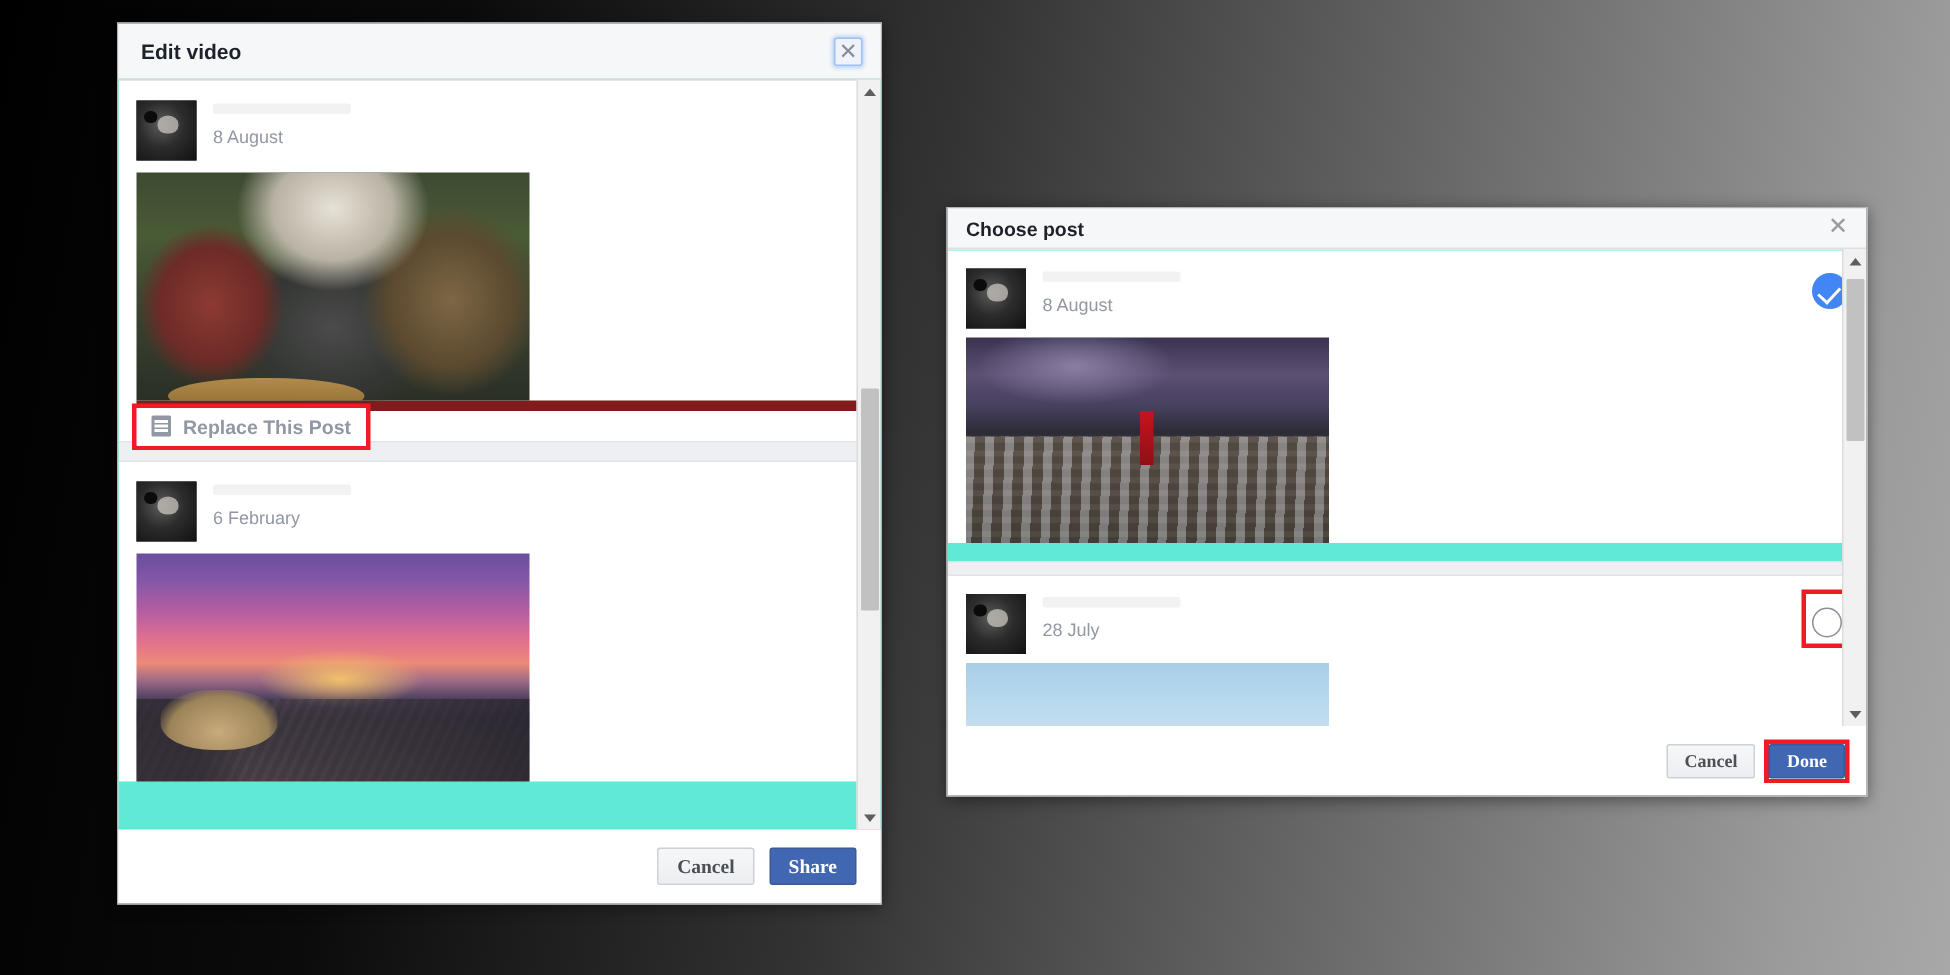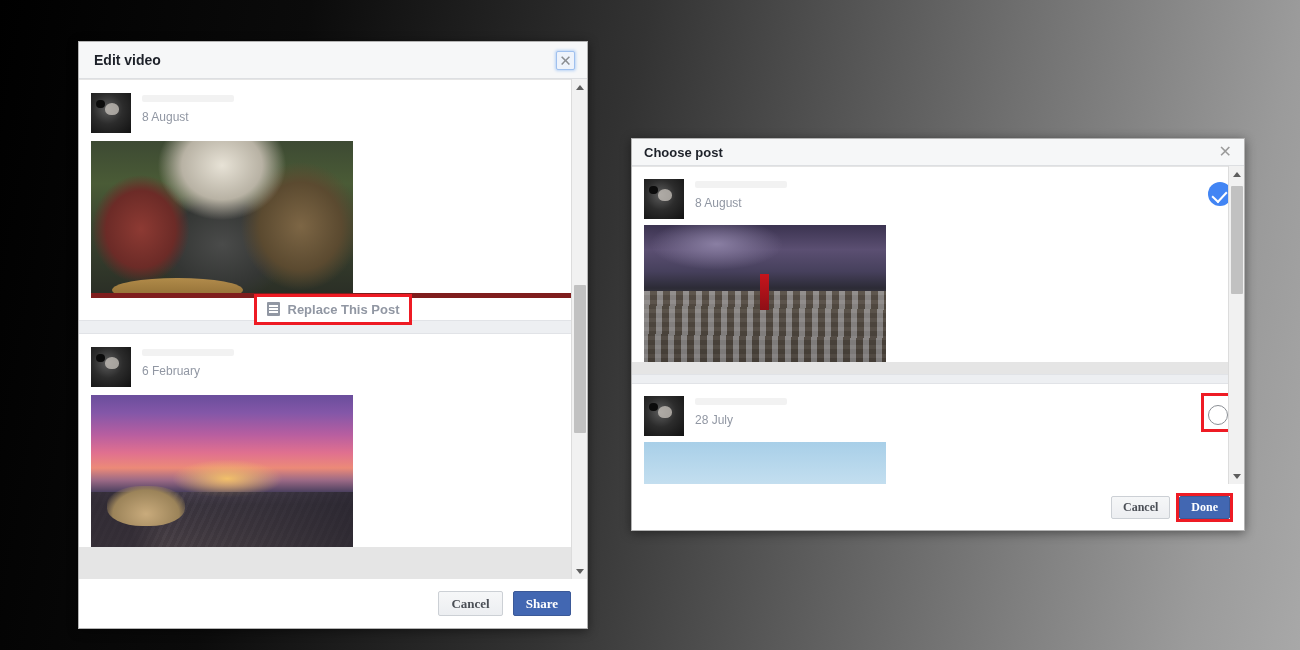--- a/index.html
+++ b/index.html
@@ -36,21 +36,21 @@
     flex: 0 0 auto;
   }
   .dlg-title {
     font-weight: bold;
     color: #1d2129;
   }
   .dlg-body {
     position: relative;
     flex: 1 1 auto;
     overflow: hidden;
-    background: #e5e5e5;
+    background: #5eead4;
   }
   .dlg-footer {
     background: #ffffff;
     display: flex;
     align-items: center;
     justify-content: flex-end;
     flex: 0 0 auto;
   }
 
   
@@ -76,21 +76,21 @@
     color: #ffffff;
     font-weight: bold;
   }
 
   
   .hl-red { box-shadow: 0 0 0 3px #ee1b24; }
 
   
   #edit-video-dialog {
     left: 78px;
-    top: 41px;
+    top: 15px;
     width: 510px;
     height: 588px;
   }
   #edit-video-dialog .dlg-header { height: 37px; padding: 0 12px 0 15px; }
   #edit-video-dialog .dlg-title { font-size: 14px; }
   #edit-video-dialog .dlg-footer { height: 49px; padding-right: 16px; gap: 10px; }
   #edit-video-dialog .btn { height: 25px; font-size: 13px; padding: 0 12px; }
 
   .close-x-focus {
     width: 19px; height: 19px;
@@ -281,26 +281,26 @@
   .photo-clouds::after {
     content: "";
     position: absolute; left: 20%; bottom: 2%;
     width: 6%; height: 52%;
     background: repeating-linear-gradient(180deg, #9aa2a8 0 2px, #c3c9cd 2px 4px);
     border-radius: 2px 2px 0 0;
   }
 
   
   .post-actions {
-    border-top: 5px solid #7f1d1d;
+    border-top: 7px solid #7f1d1d;
     margin: 0 12px;
     height: 27px;
     display: flex;
     align-items: center;
-    justify-content: center;
+    justify-content: flex-start;
   }
   .replace-btn {
     display: inline-flex;
     align-items: center;
     gap: 8px;
     padding: 5px 10px;
     background: #ffffff;
     cursor: pointer;
     font-size: 13px;
     font-weight: bold;

